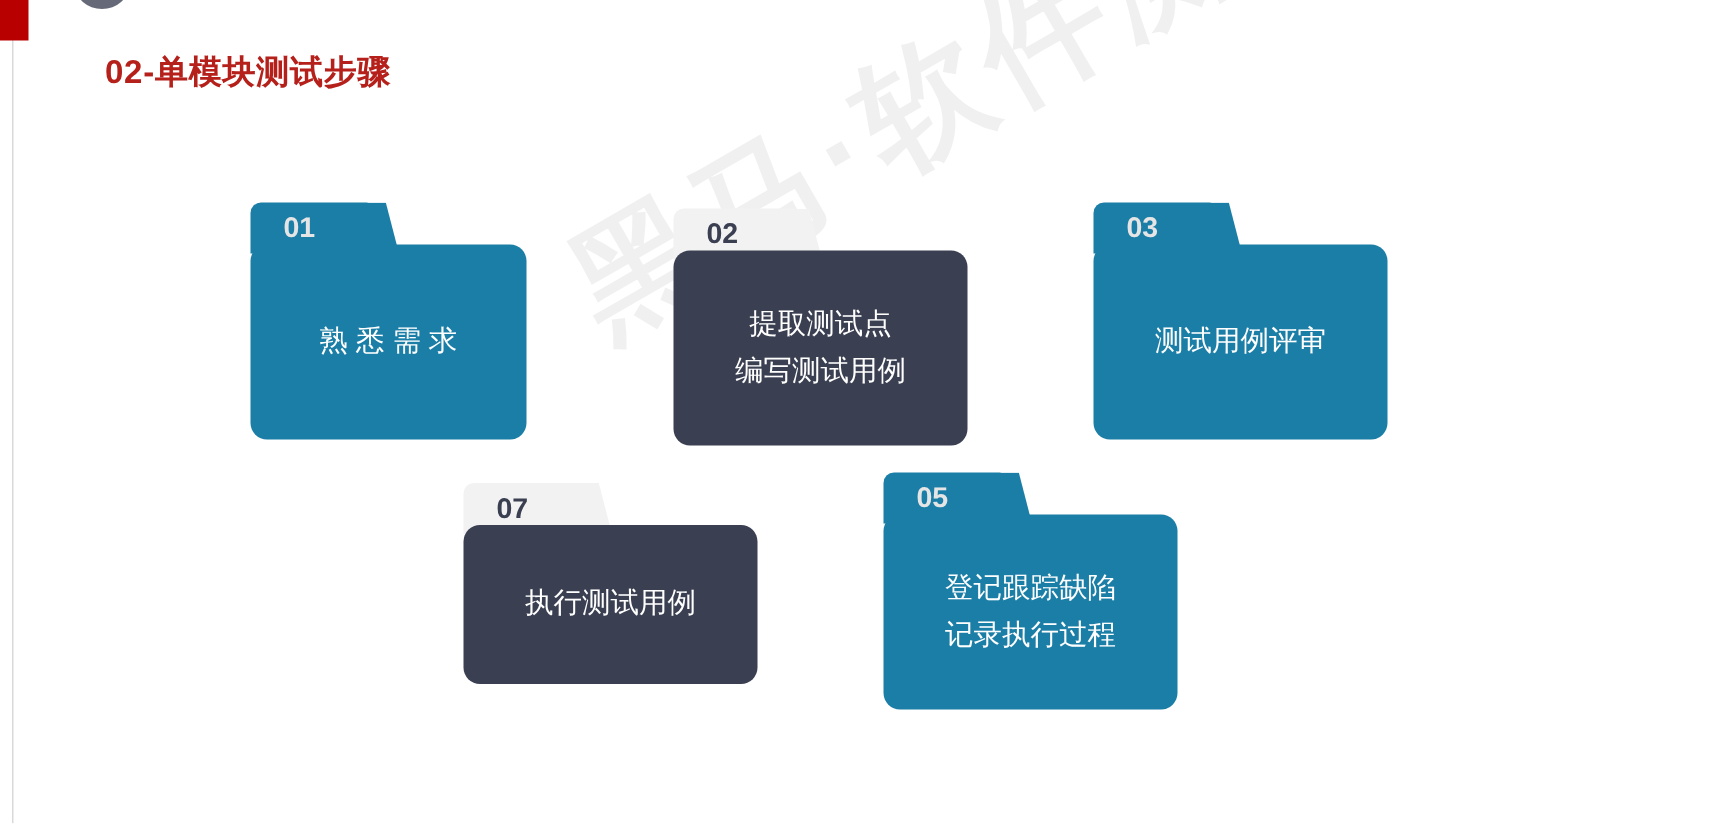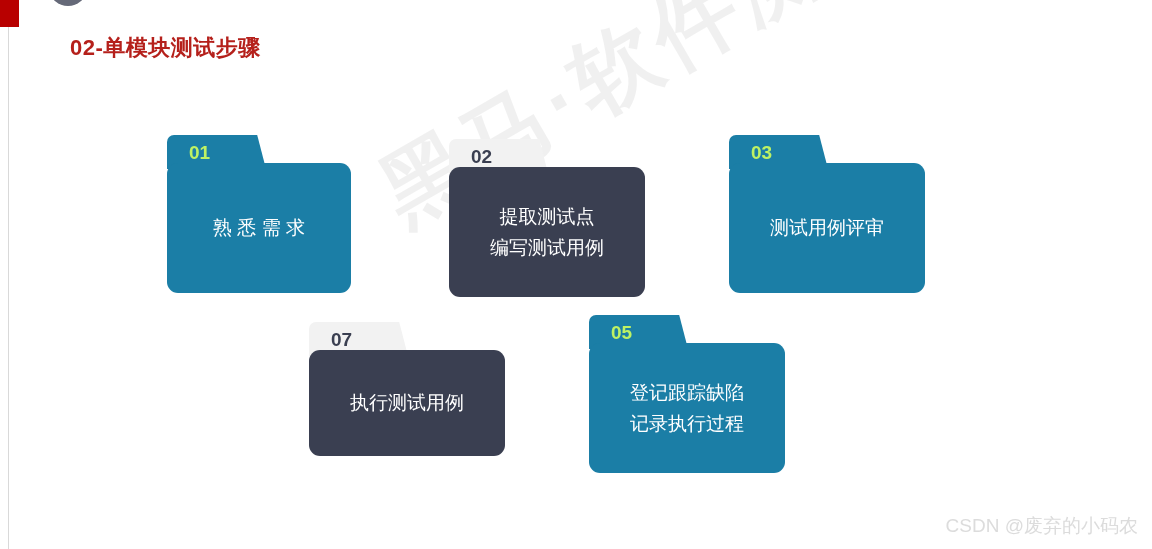--- a/index.html
+++ b/index.html
@@ -146,21 +146,21 @@
 
   .card .body .line {
     color: #ffffff;
     font-size: 19px;
     line-height: 1.25;
     white-space: nowrap;
   }
 
   
   .card.teal .tab { background: #1b7ea6; }
-  .card.teal .tab .tab-num { color: #bef264; }
+  .card.teal .tab .tab-num { color: #e5e5e5; }
   .card.teal .body { background: #1b7ea6; }
 
   
   .card.dark .tab { background: #f2f2f2; }
   .card.dark .tab .tab-num { color: #3a3f51; }
   .card.dark .body { background: #3a3f51; }
 
   
   #card-01 { left: 167px; top: 135px; }
   #card-01 .tab  { width: 84px; }
@@ -235,15 +235,14 @@
   <div class="card teal" id="card-05">
     <div class="tab">
       <span class="tab-num">05</span>
     </div>
     <div class="body">
       <div class="line">登记跟踪缺陷</div>
       <div class="line">记录执行过程</div>
     </div>
   </div>
 
-  <div id="watermark-csdn">CSDN @废弃的小码农</div>
 
 </div>
 
 </body></html>

